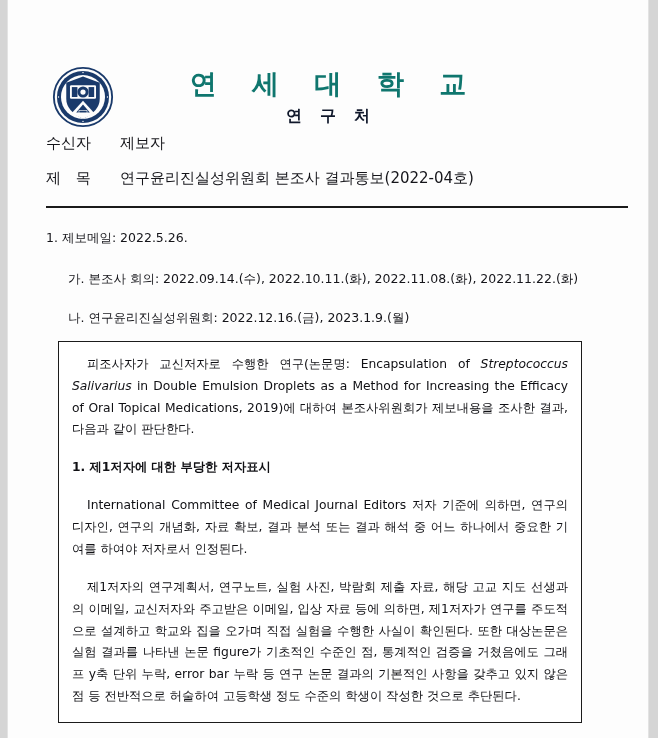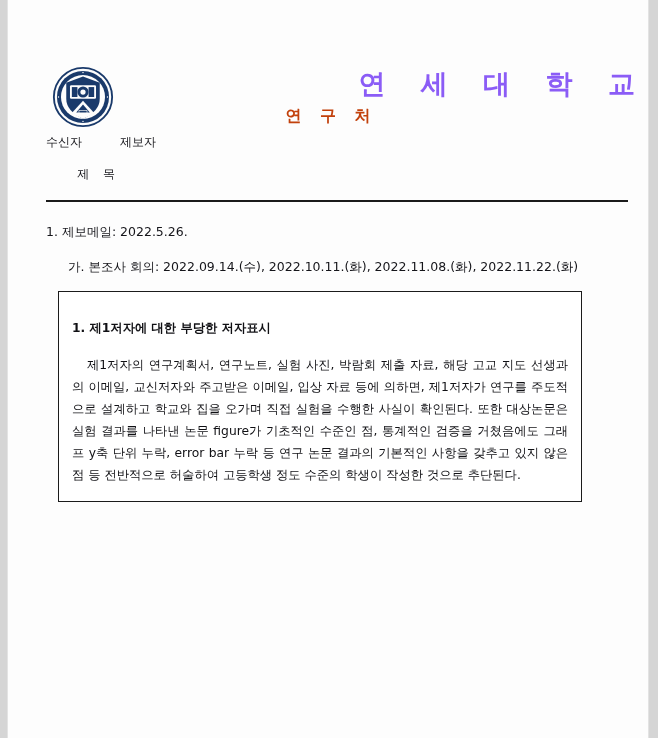--- a/index.html
+++ b/index.html
@@ -59,56 +59,55 @@
     left: 0;
     right: 0;
     top: 68px;
     text-align: center;
     pointer-events: none;
   }
   .org-title {
     font-size: 27px;
     font-weight: bold;
     letter-spacing: 13px;
-    color: #8b5cf6;
+    color: #0f766e;
     line-height: 1.15;
     text-indent: 13px;
     font-family: "DejaVu Sans", "Liberation Sans", sans-serif;
-    text-align: right;
   }
   .org-subtitle {
     margin-top: 7px;
     font-size: 16px;
     font-weight: bold;
     letter-spacing: 7px;
-    color: #c2410c;
+    color: #0f172a;
     text-indent: 7px;
-    font-family: Liberation Sans, sans-serif;
+    font-family: Liberation Serif, serif;
   }
 
   
   .field-block {
     margin-top: 44px;
     padding-left: 38px;
     color: #15151a;
   }
   .field-row {
     display: flex;
     align-items: baseline;
-    font-size: 12px;
+    font-size: 15px;
     line-height: 1;
     margin-bottom: 20px;
     font-family: "DejaVu Sans", "Liberation Sans", sans-serif;
   }
   .field-label {
     width: 74px;
     flex: 0 0 74px;
     white-space: nowrap;
   }
-  .field-label.spaced { letter-spacing: 5px; text-align: right; }
+  .field-label.spaced { letter-spacing: 5px; }
   .field-value { white-space: nowrap; }
 
   .rule {
     margin: 6px 0 0 38px;
     width: 582px;
     height: 2px;
     background: #1b1b1b;
   }
 
   
@@ -120,21 +119,21 @@
     font-family: "DejaVu Sans", "Liberation Sans", sans-serif;
   }
   .para {
     margin-top: 19px;
     line-height: 1.78;
     text-align: justify;
     text-justify: inter-word;
   }
   .para.lvl1 { padding-left: 0; }
   .para.lvl2 { padding-left: 22px; margin-top: 16px; }
-  .para.tight { margin-top: 13px; }
+  .para.tight { margin-top: 19px; }
 
   
   .conclusion-box {
     margin: 12px 0 0 50px;
     width: 524px;
     border: 1.4px solid #1b1b1b;
     padding: 12px 13px 14px 13px;
     box-sizing: border-box;
     color: #101014;
     font-size: 12.3px;
@@ -203,39 +202,43 @@
       <div class="field-block">
 
         <div class="field-row">
           <span class="field-label">수신자</span>
           <span class="field-value">제보자</span>
         </div>
 
 
         <div class="field-row">
           <span class="field-label spaced">제  목</span>
+          <span class="field-value">연구윤리진실성위원회 본조사 결과통보(2022-04호)</span>
         </div>
       </div>
 
       <div class="rule"></div>
 
       <div class="body-block">
 
         <div class="para lvl1">1. 제보메일: 2022.5.26.</div>
 
 
         <div class="para lvl2 tight">가. 본조사 회의: 2022.09.14.(수), 2022.10.11.(화), 2022.11.08.(화), 2022.11.22.(화)</div>
 
+        <div class="para lvl2">나. 연구윤리진실성위원회: 2022.12.16.(금), 2023.1.9.(월)</div>
 
       </div>
 
       <div class="conclusion-box">
 
+        <p class="box-para indent"><span>피조사자가 교신저자로 수행한 연구(논문명: Encapsulation of </span><span class="sci-name">Streptococcus Salivarius</span><span> in Double Emulsion Droplets as a Method for Increasing the Efficacy of Oral Topical Medications, 2019)에 대하여 본조사위원회가 제보내용을 조사한 결과, 다음과 같이 판단한다.</span></p>
 
         <p class="box-para box-heading">1. 제1저자에 대한 부당한 저자표시</p>
 
+        <p class="box-para indent">International Committee of Medical Journal Editors 저자 기준에 의하면, 연구의 디자인, 연구의 개념화, 자료 확보, 결과 분석 또는 결과 해석 중 어느 하나에서 중요한 기여를 하여야 저자로서 인정된다.</p>
 
         <p class="box-para indent">제1저자의 연구계획서, 연구노트, 실험 사진, 박람회 제출 자료, 해당 고교 지도 선생과의 이메일, 교신저자와 주고받은 이메일, 입상 자료 등에 의하면, 제1저자가 연구를 주도적으로 설계하고 학교와 집을 오가며 직접 실험을 수행한 사실이 확인된다. 또한 대상논문은 실험 결과를 나타낸 논문 figure가 기초적인 수준인 점, 통계적인 검증을 거쳤음에도 그래프 y축 단위 누락, error bar 누락 등 연구 논문 결과의 기본적인 사항을 갖추고 있지 않은 점 등 전반적으로 허술하여 고등학생 정도 수준의 학생이 작성한 것으로 추단된다.</p>
       </div>
 
     </div>
   </div>
 </div>
 
 </body></html>

